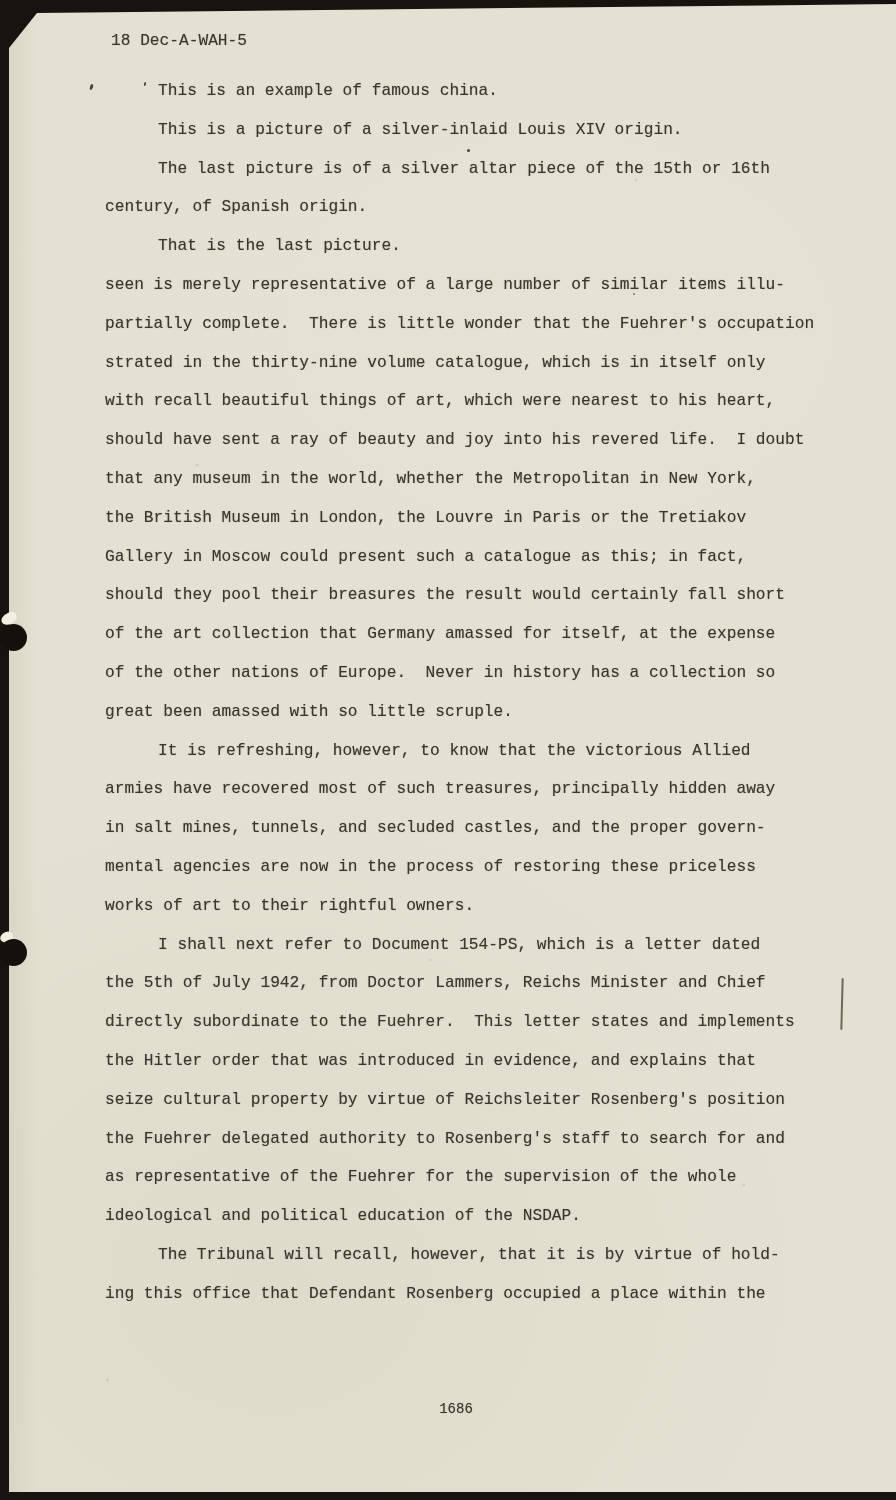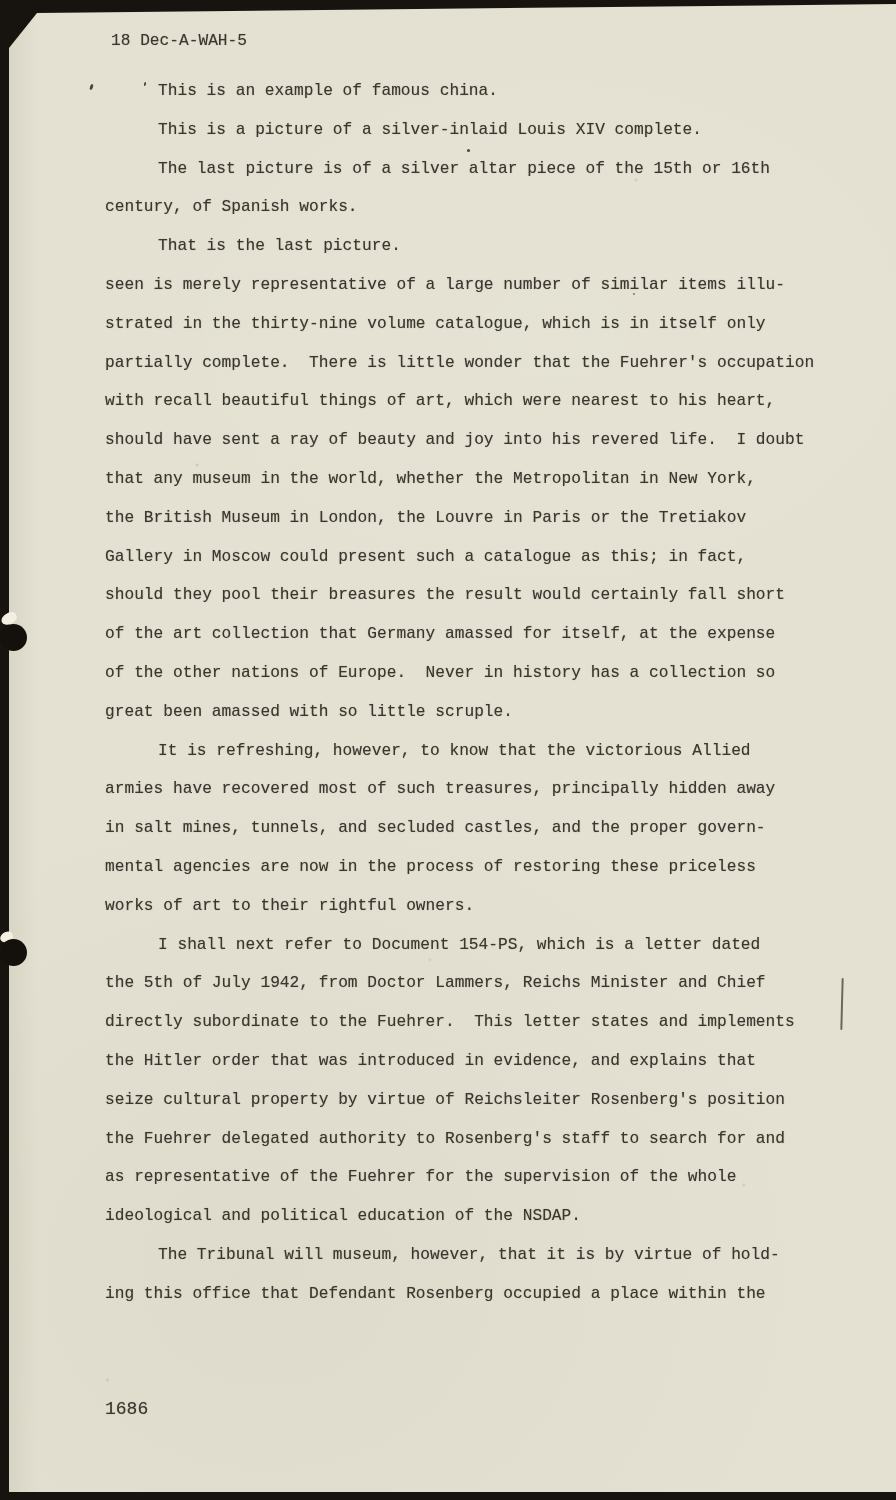--- a/index.html
+++ b/index.html
@@ -41,22 +41,22 @@
     position: absolute; left: 111px; top: 31px;
     font-size: 16.2px; line-height: 20px; white-space: pre;
   }
   .doc-body {
     position: absolute; left: 105px; top: 72px; width: 726px;
     font-size: 16.2px; line-height: 38.8px;
   }
   .doc-body .line { white-space: pre; }
   .doc-body .line.first { text-indent: 53px; }
   .pagenum {
-    position: absolute; left: 105px; top: 1399px; width: 690px;
-    text-align: left; font-size: 18px; line-height: 20px;
+    position: absolute; left: 111px; top: 1399px; width: 690px;
+    text-align: center; font-size: 14px; line-height: 20px;
   }
 
   
   .hole {
     position: absolute; width: 27px; height: 27px; border-radius: 50%;
     background: #14110c;
   }
   .hole.h1 { left: 0px; top: 624px; }
   .hole.h2 { left: 0px; top: 939px; }
   
@@ -83,33 +83,33 @@
 
 <div class="stage">
 
   <div class="paper">
     <div class="header typed">18 Dec-A-WAH-5</div>
     <div class="doc-body typed">
         <div class="paragraph">
           <div class="line first">This is an example of famous china.</div>
         </div>
         <div class="paragraph">
-          <div class="line first">This is a picture of a silver-inlaid Louis XIV complete.</div>
+          <div class="line first">This is a picture of a silver-inlaid Louis XIV origin.</div>
         </div>
         <div class="paragraph">
           <div class="line first">The last picture is of a silver altar piece of the 15th or 16th</div>
-          <div class="line">century, of Spanish works.</div>
+          <div class="line">century, of Spanish origin.</div>
         </div>
         <div class="paragraph">
           <div class="line first">That is the last picture.</div>
         </div>
         <div class="paragraph">
           <div class="line">seen is merely representative of a large number of similar items illu-</div>
+          <div class="line">partially complete.  There is little wonder that the Fuehrer's occupation</div>
           <div class="line">strated in the thirty-nine volume catalogue, which is in itself only</div>
-          <div class="line">partially complete.  There is little wonder that the Fuehrer's occupation</div>
           <div class="line">with recall beautiful things of art, which were nearest to his heart,</div>
           <div class="line">should have sent a ray of beauty and joy into his revered life.  I doubt</div>
           <div class="line">that any museum in the world, whether the Metropolitan in New York,</div>
           <div class="line">the British Museum in London, the Louvre in Paris or the Tretiakov</div>
           <div class="line">Gallery in Moscow could present such a catalogue as this; in fact,</div>
           <div class="line">should they pool their breasures the result would certainly fall short</div>
           <div class="line">of the art collection that Germany amassed for itself, at the expense</div>
           <div class="line">of the other nations of Europe.  Never in history has a collection so</div>
           <div class="line">great been amassed with so little scruple.</div>
         </div>
@@ -124,21 +124,21 @@
           <div class="line first">I shall next refer to Document 154-PS, which is a letter dated</div>
           <div class="line">the 5th of July 1942, from Doctor Lammers, Reichs Minister and Chief</div>
           <div class="line">directly subordinate to the Fuehrer.  This letter states and implements</div>
           <div class="line">the Hitler order that was introduced in evidence, and explains that</div>
           <div class="line">seize cultural property by virtue of Reichsleiter Rosenberg's position</div>
           <div class="line">the Fuehrer delegated authority to Rosenberg's staff to search for and</div>
           <div class="line">as representative of the Fuehrer for the supervision of the whole</div>
           <div class="line">ideological and political education of the NSDAP.</div>
         </div>
         <div class="paragraph">
-          <div class="line first">The Tribunal will museum, however, that it is by virtue of hold-</div>
+          <div class="line first">The Tribunal will recall, however, that it is by virtue of hold-</div>
           <div class="line">ing this office that Defendant Rosenberg occupied a place within the</div>
         </div>
       </div>
     <div class="pagenum typed">1686</div>
     <div class="penmark"></div>
     <div class="speck s1"></div>
     <div class="speck s2"></div>
     <div class="speck s3"></div>
     <div class="speck s4"></div>
   </div>

